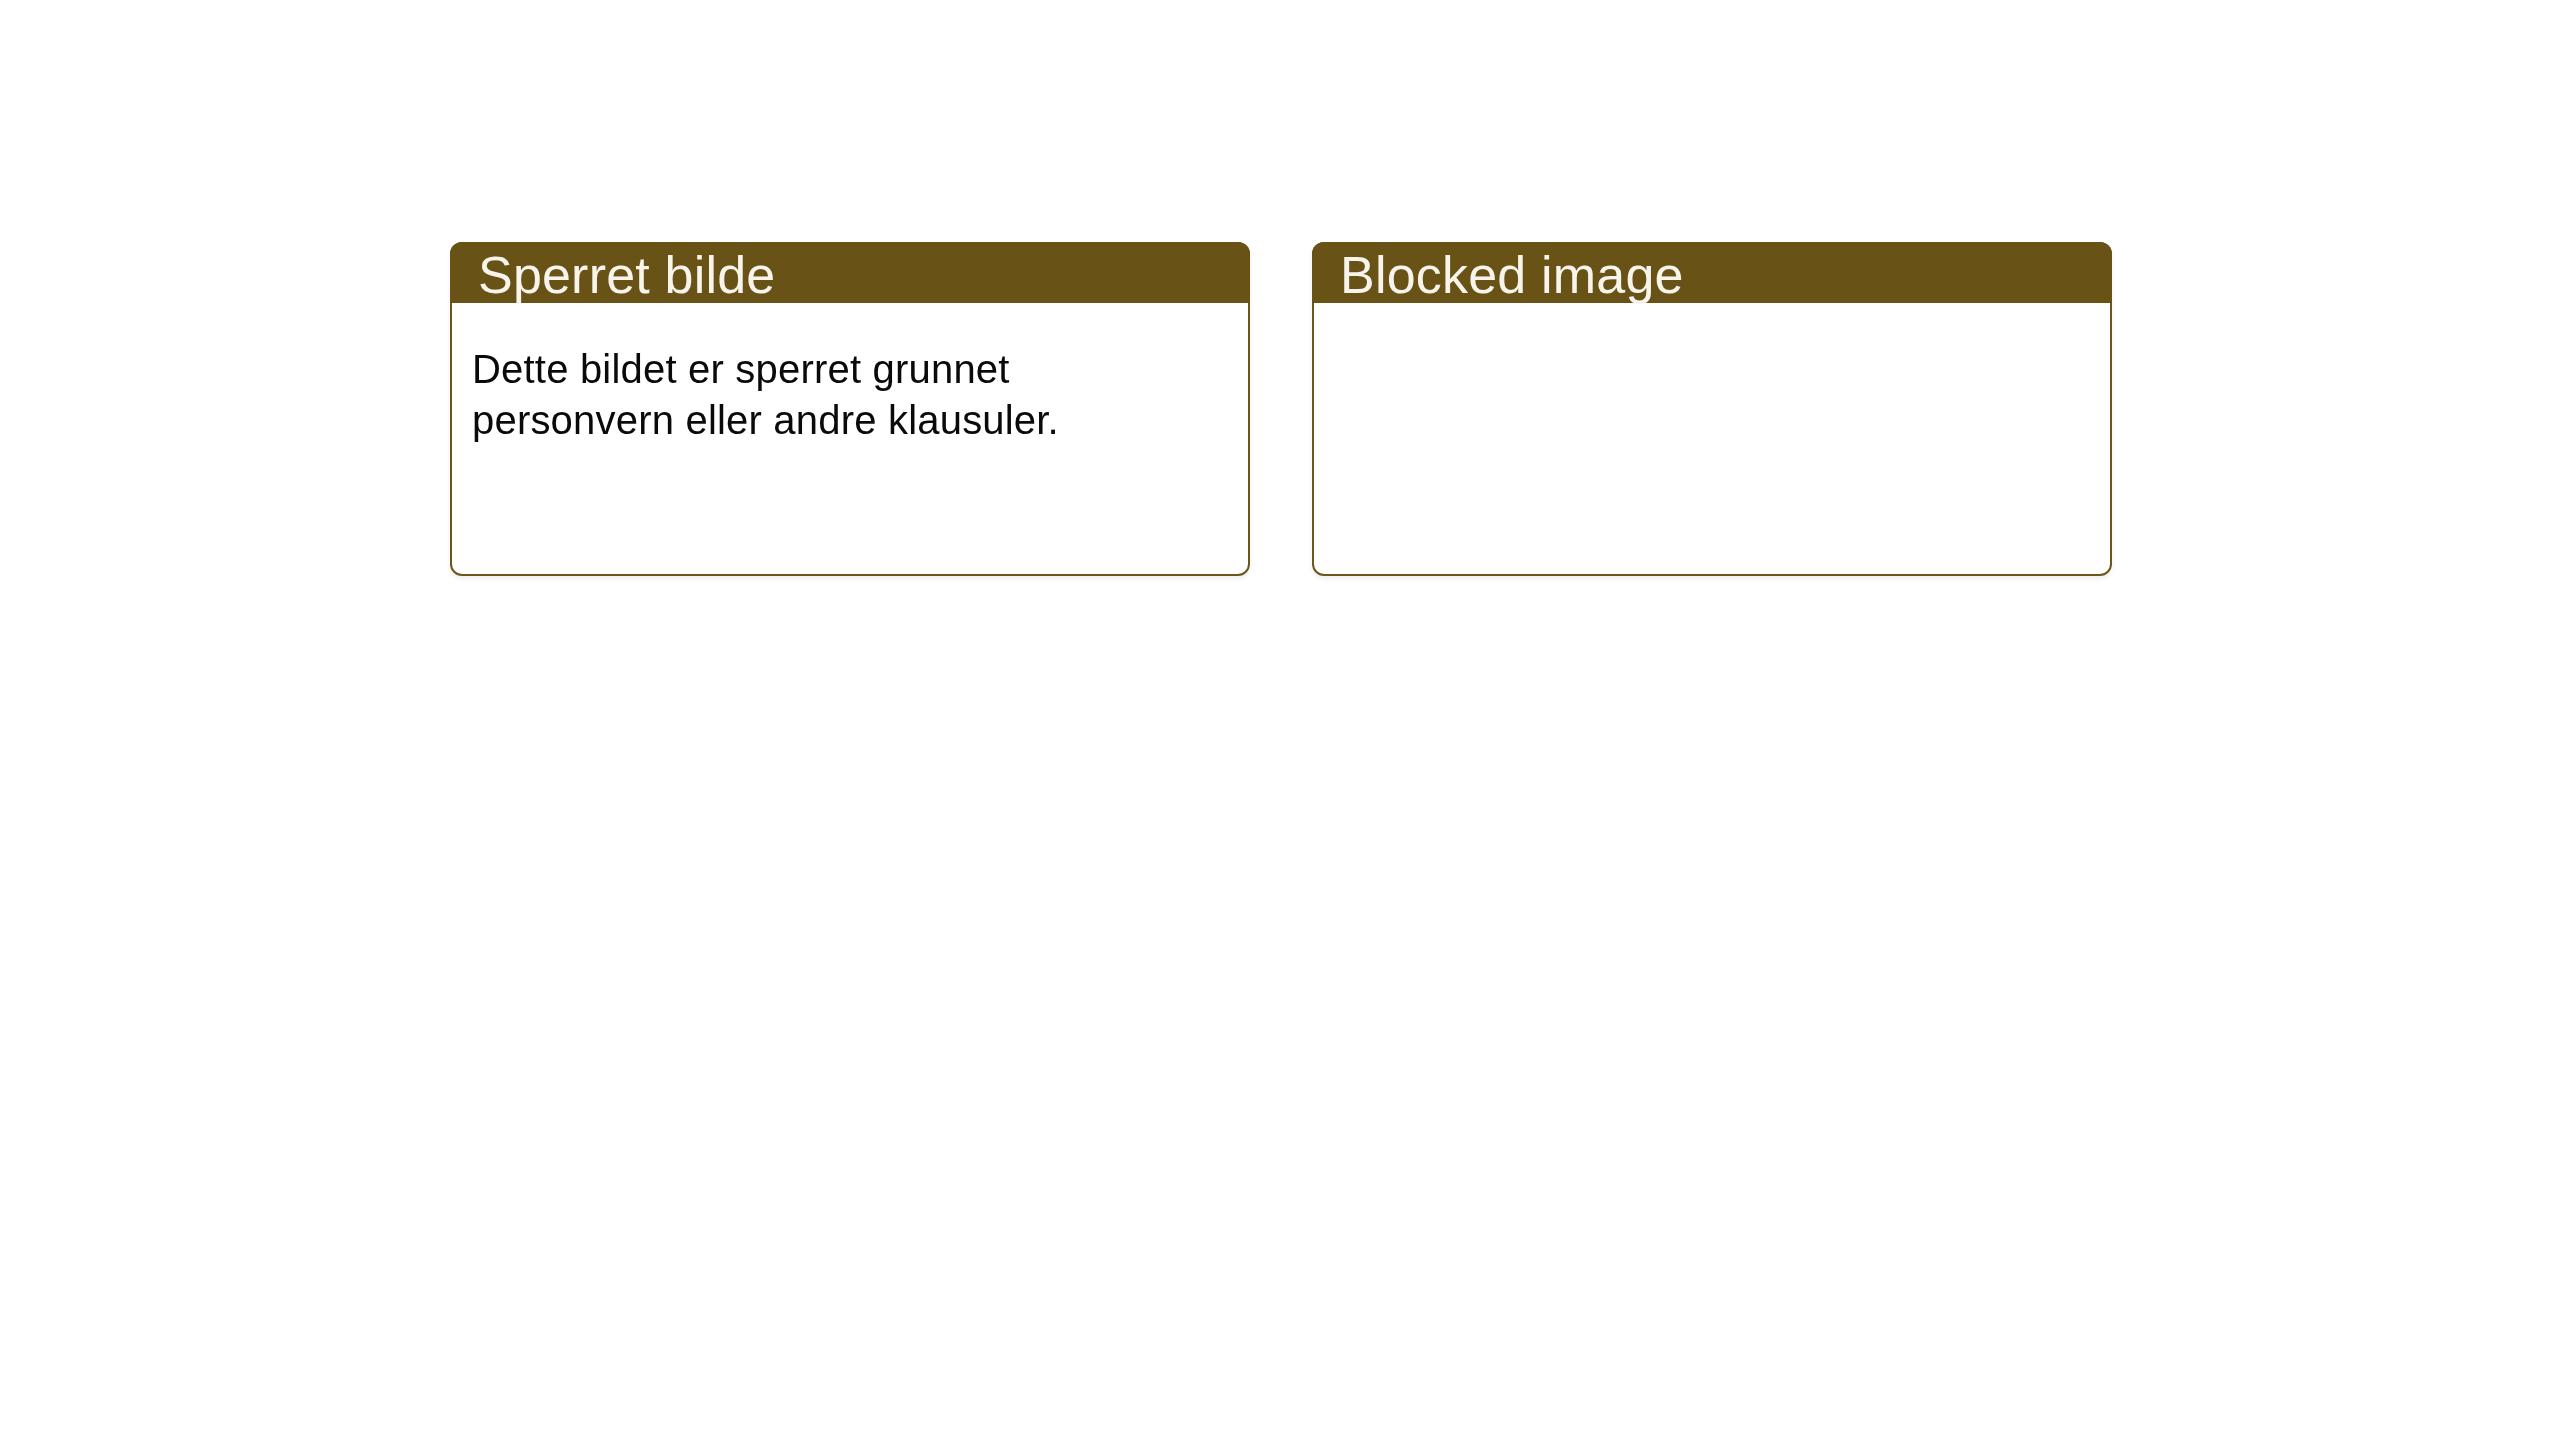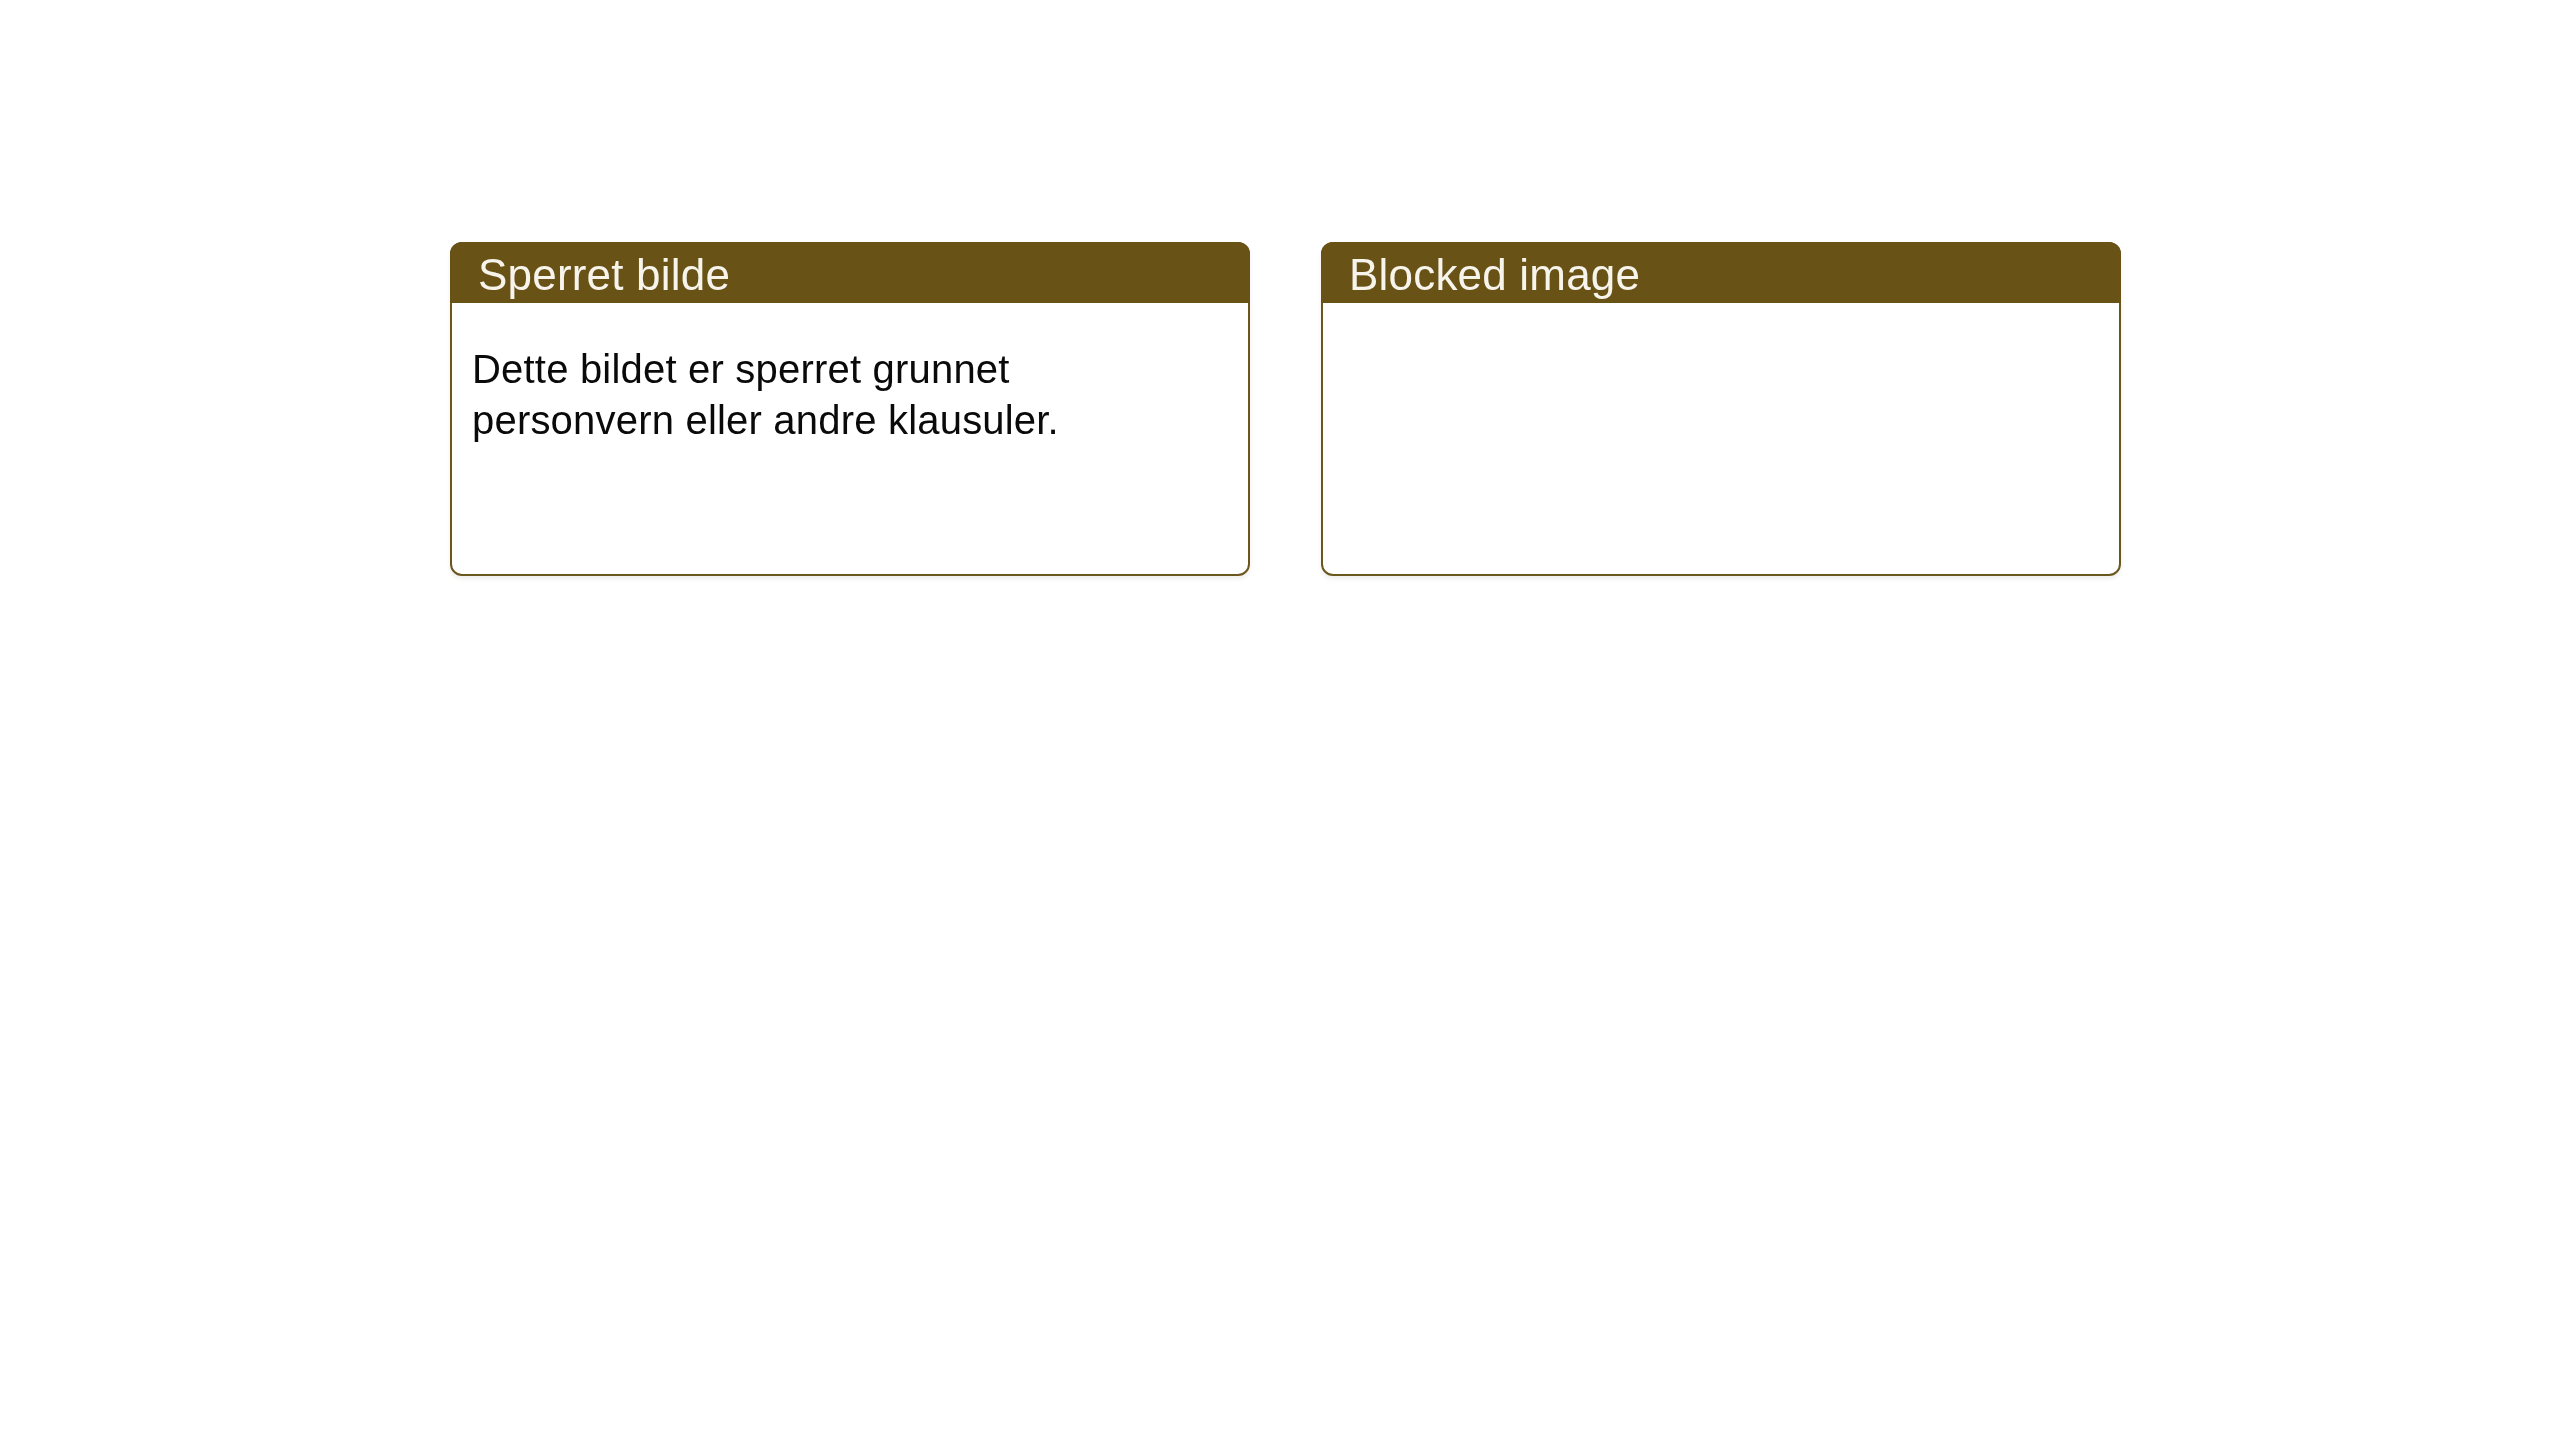--- a/index.html
+++ b/index.html
@@ -27,33 +27,33 @@
   .card {
     position: absolute;
     top: 242px;
     height: 334px;
     background: var(--card-body-background);
     border: 2px solid var(--card-border-color);
     border-radius: 12px;
     box-shadow: 0 3px 4px rgba(60, 48, 10, 0.08);
   }
   .card-left  { left: 450px;  width: 800px; }
-  .card-right { left: 1312px; width: 800px; margin-left: 9px; }
+  .card-right { left: 1312px; width: 800px; }
   .card-header {
     height: 61px;
     margin: -2px -2px 0 -2px;           
     background: var(--card-header-background);
     border-radius: 12px 12px 0 0;
     display: flex;
     align-items: center;
     padding: 4px 0 0 28px;
   }
   .card-title {
     color: var(--card-header-text-color);
-    font-size: 44px;
+    font-size: 52px;
     line-height: 46px;
     letter-spacing: 0.2px;
   }
   .card-body {
     padding: 41px 28px 0 20px;
   }
   .notice-text {
     color: var(--card-body-text-color);
     font-size: 40px;
     line-height: 51px;

